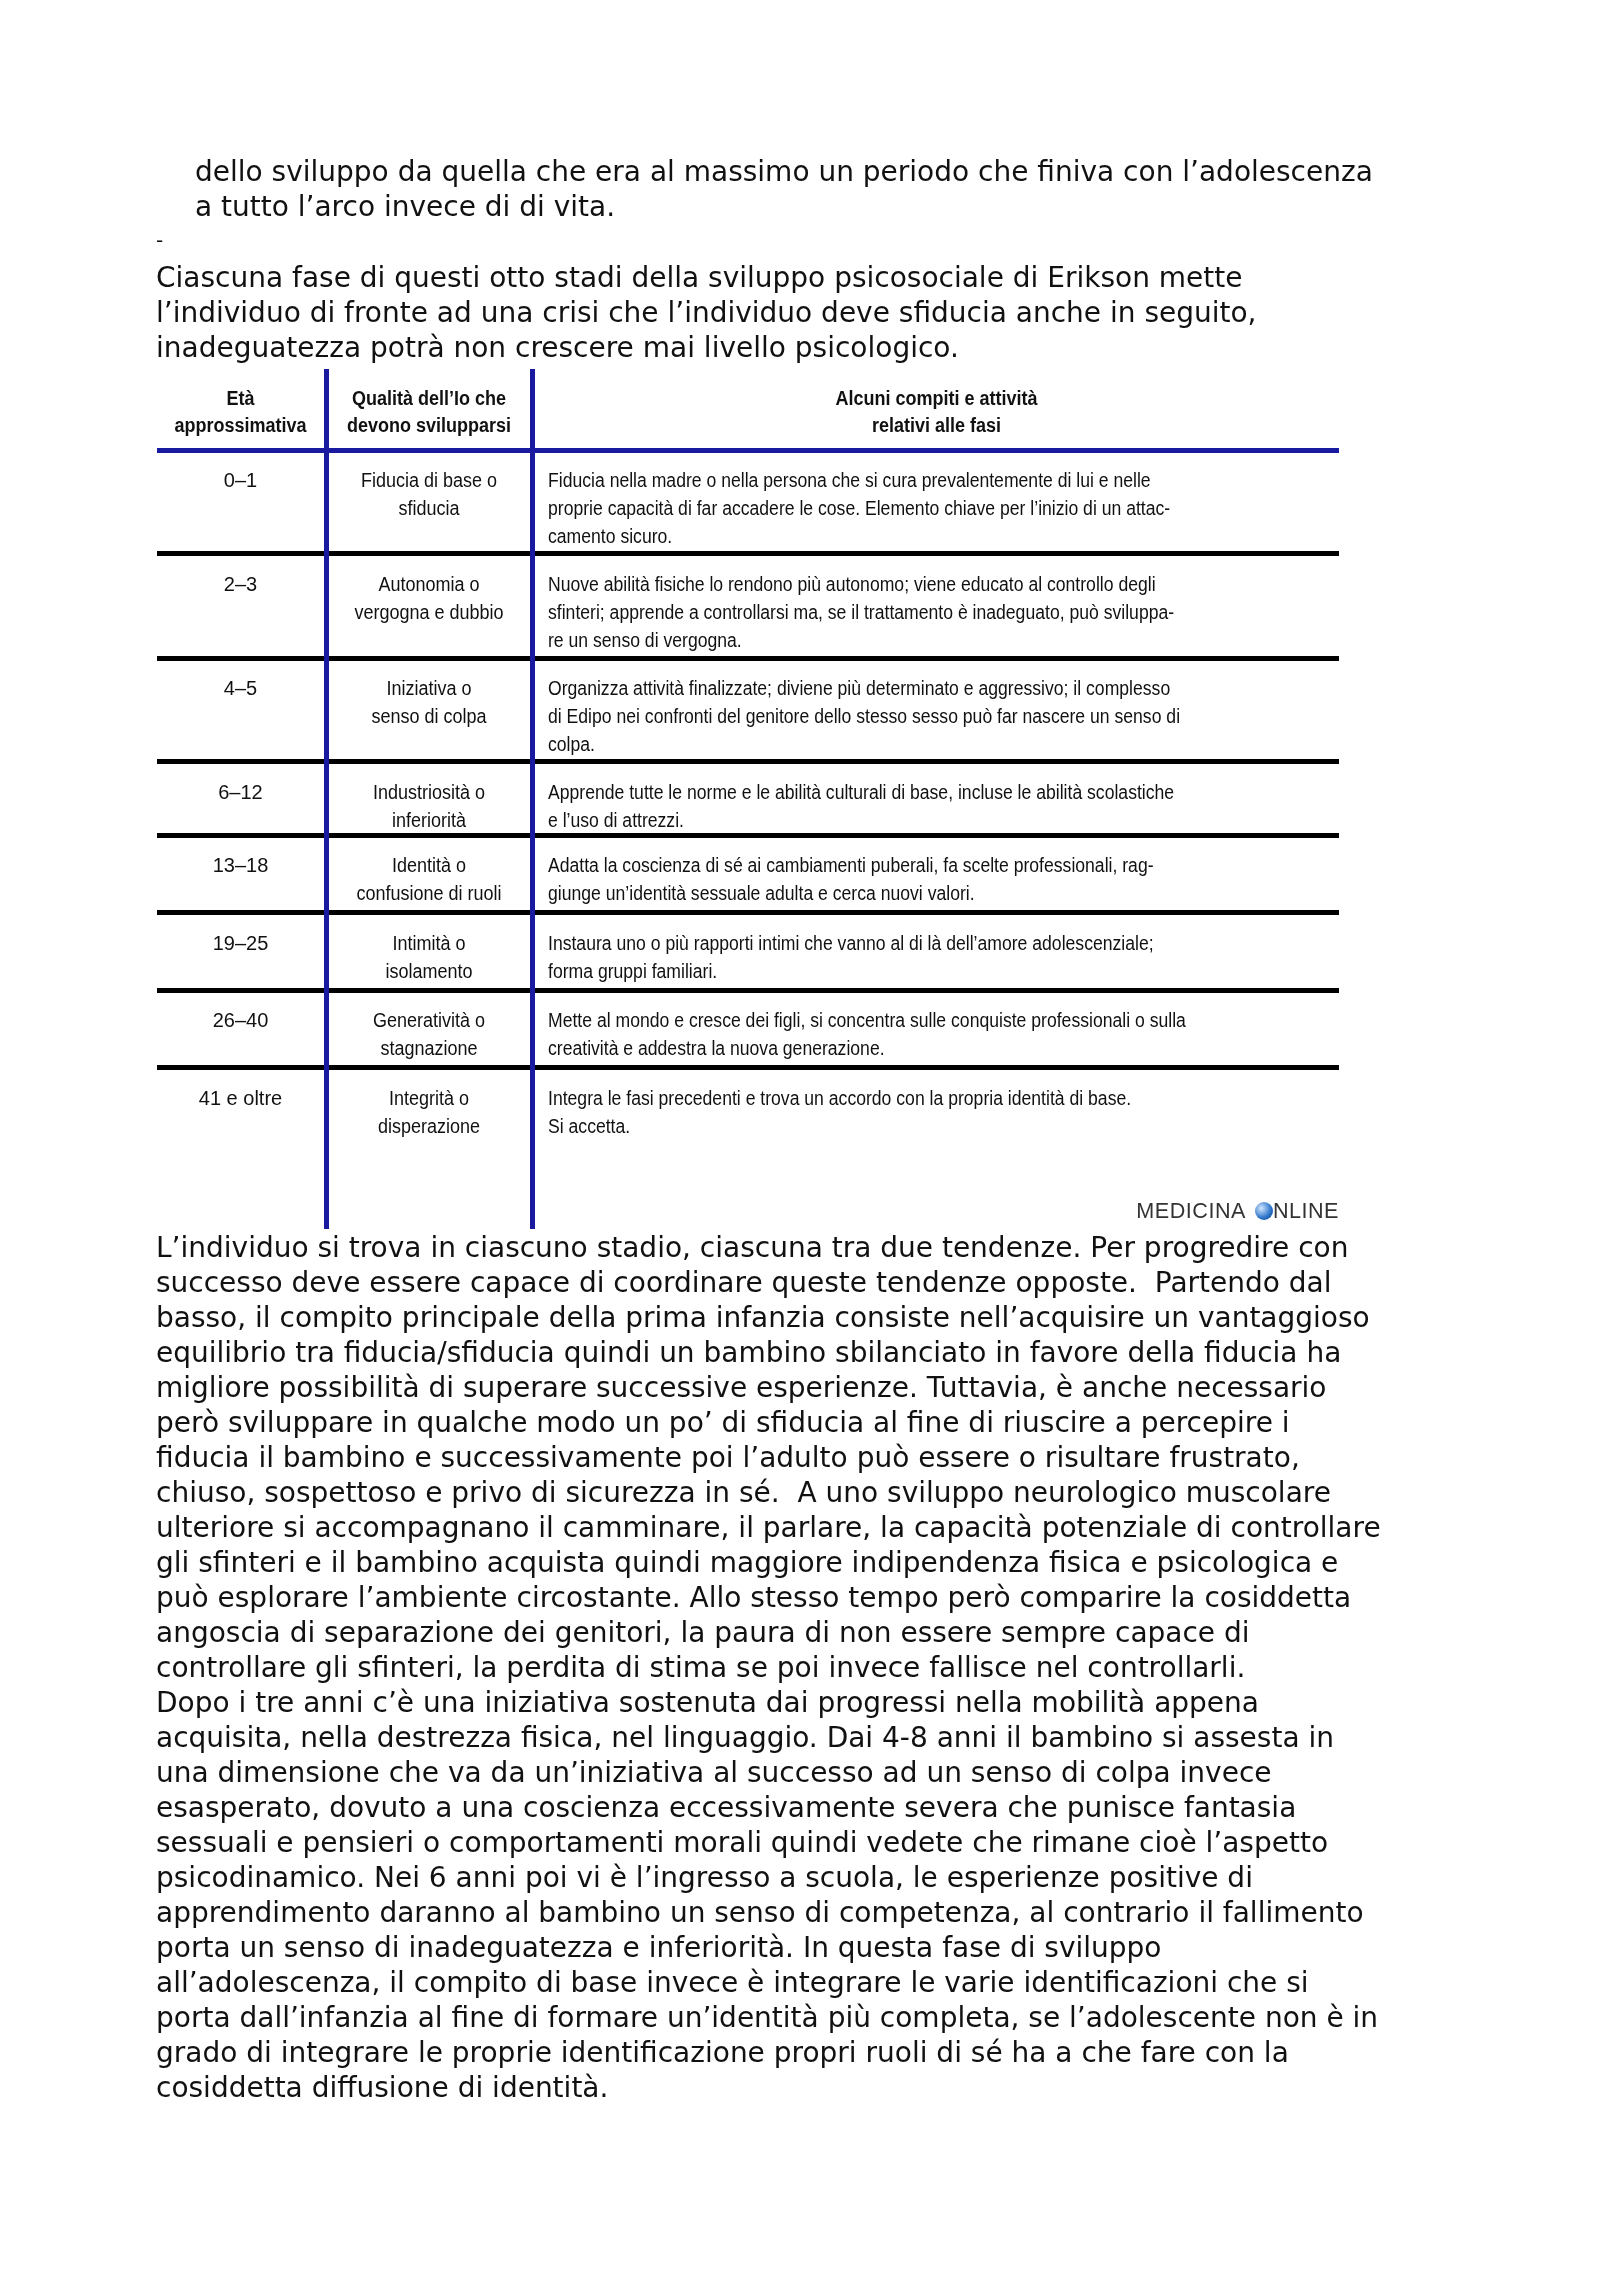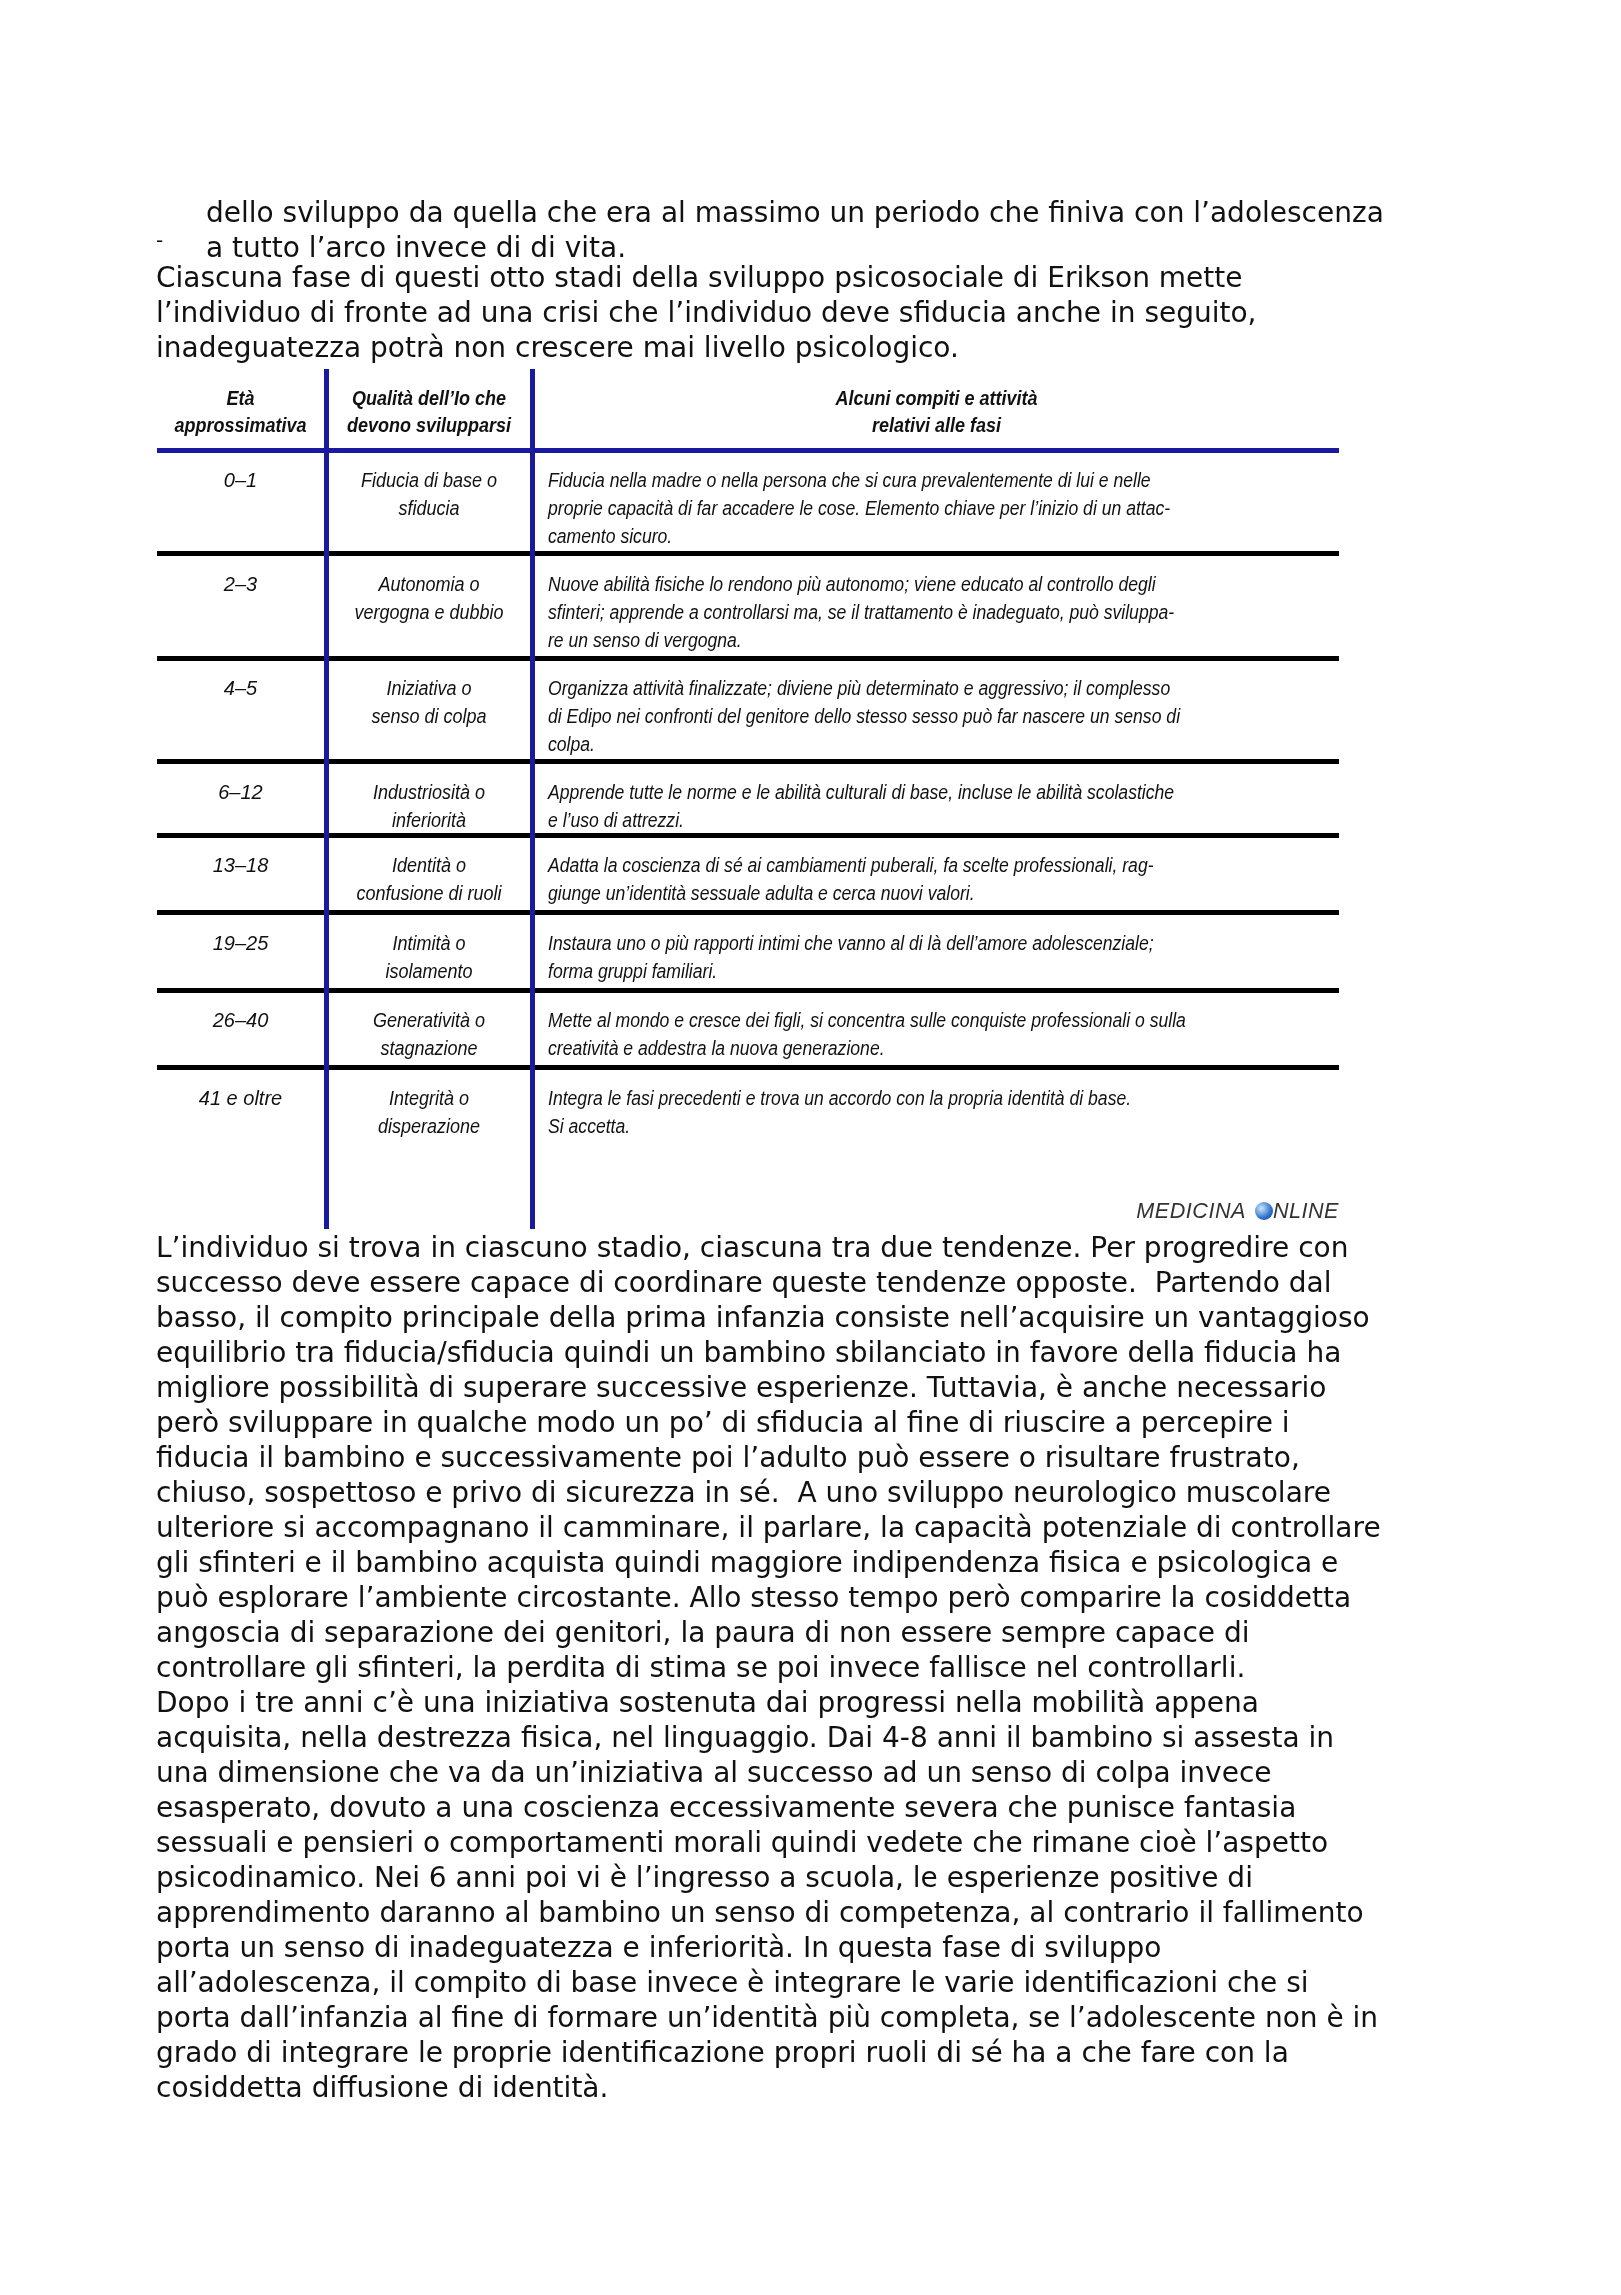--- a/index.html
+++ b/index.html
@@ -1,25 +1,25 @@
 <!DOCTYPE html>
 <html style="font-size:14.4px"><head>
 <meta charset="utf-8">
 <style>
   html, body { margin: 0; padding: 0; background: #ffffff; }
   body { width: 1622px; height: 2295px; position: relative; overflow: hidden; color: #111; }
   .body-text { font-family: "DejaVu Sans", sans-serif; font-size: 28px; line-height: 35px; color: #111; position: absolute; }
   .para { margin: 0; white-space: pre-wrap; }
-  #intro { left: 206px; top: 154px; width: 1350px; margin-top: 41px; }
+  #intro { left: 195px; top: 154px; width: 1350px; }
   #dash { left: 156px; top: 228px; font-family: "DejaVu Sans", sans-serif; font-size: 20px; color: #111; position:absolute; }
   #para1 { left: 156px; top: 260px; width: 1368px; }
   #para2 { left: 156px; top: 1230px; width: 1368px; }
 
   
-  #erikson-table { position: absolute; left: 157px; top: 365px; width: 1182px; height: 864px; font-family: "Liberation Sans Narrow", "Liberation Sans", sans-serif; font-style: italic; }
+  #erikson-table { position: absolute; left: 157px; top: 365px; width: 1182px; height: 864px; font-family: "Liberation Sans Narrow", "Liberation Sans", sans-serif; }
   .vline { position: absolute; width: 4.5px; background: #1a1aa0; top: 3.6px; bottom: 0; }
   .vline.v1 { left: 167px; }
   .vline.v2 { left: 373px; }
   .hrule { position: absolute; left: 0; right: 0; height: 4.5px; background: #000; }
   .hrule.head { background: #1a1aa0; height: 5.4px; top: 83px; }
   .th { position: absolute; top: 20px; text-align: center; font-family: "Liberation Sans", sans-serif; font-weight: bold; font-size: 20px; line-height: 27px; color: #111; transform: scaleX(0.9); transform-origin: center; }
   .th.c1 { left: 0; width: 167px; }
   .th.c2 { left: 171px; width: 202px; }
   .th.c3 { left: 377px; width: 805px; }
   .row { position: absolute; left: 0; right: 0; }

